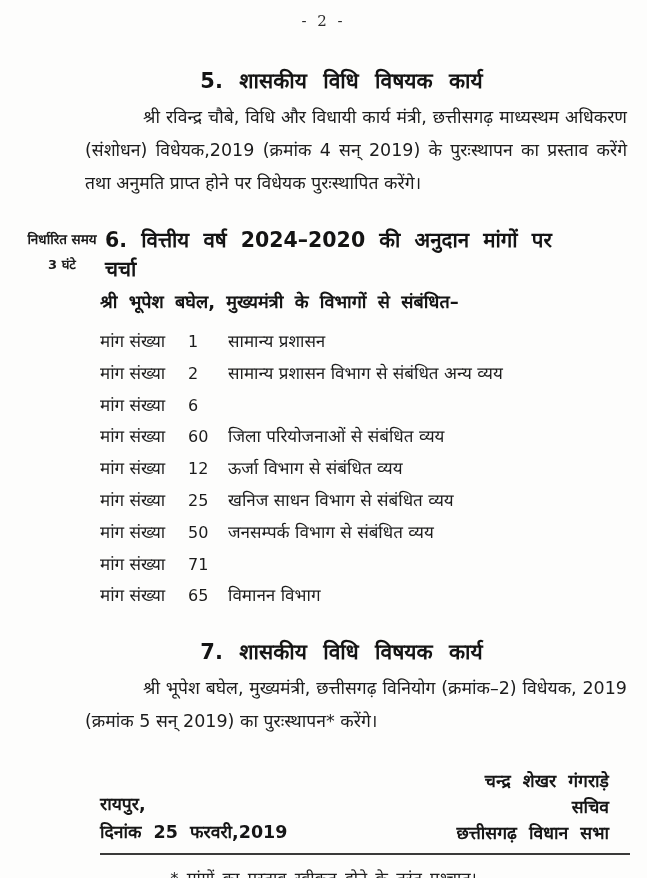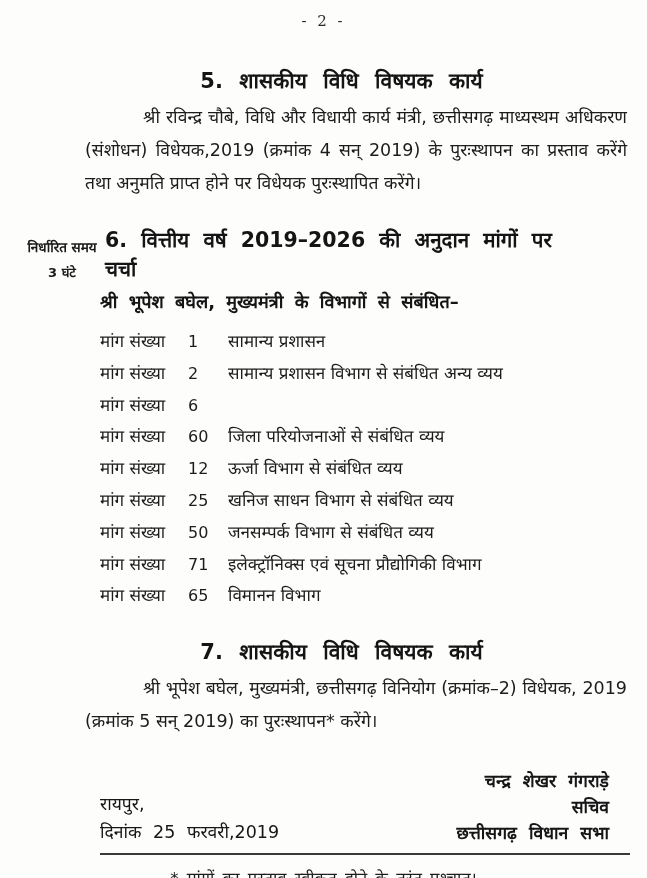--- a/index.html
+++ b/index.html
@@ -36,21 +36,21 @@
     font-size: 17.5px;
     line-height: 33px;
     text-align: justify;
     text-indent: 58px;
     color: #1c1c1c;
   }
   .section6 { position: relative; margin-top: 26px; }
   .time-note {
     position: absolute;
     left: 14px;
-    top: 8px;
+    top: 0;
     width: 96px;
     font-size: 13.5px;
     font-weight: bold;
     text-align: center;
     line-height: 26px;
     color: #1a1a1a;
   }
   .time-note .hours { font-size: 13px; }
   .s6-heading {
     margin: 0 55px 0 105px;
@@ -78,21 +78,21 @@
   .demand-number { font-size: 16px; padding-top: 1px; }
   .s7-heading { margin-top: 25px; }
   .footer {
     display: flex;
     justify-content: space-between;
     align-items: flex-end;
     margin: 30px 38px 0 100px;
   }
   .footer-left {
     font-size: 17.5px;
-    font-weight: normal;
+    font-weight: bold;
     line-height: 28px;
     word-spacing: 6px;
     color: #161616;
   }
   .footer-right {
     font-size: 17.5px;
     font-weight: bold;
     line-height: 26px;
     word-spacing: 6px;
     text-align: right;
@@ -120,21 +120,21 @@
   <div class="page-number">- 2 -</div>
 
   <div class="heading-center s5-heading">5. शासकीय विधि विषयक कार्य</div>
   <p class="para">श्री रविन्द्र चौबे, विधि और विधायी कार्य मंत्री, छत्तीसगढ़ माध्यस्थम अधिकरण (संशोधन) विधेयक,2019 (क्रमांक 4 सन् 2019) के पुरःस्थापन का प्रस्ताव करेंगे तथा अनुमति प्राप्त होने पर विधेयक पुरःस्थापित करेंगे।</p>
 
   <div class="section6">
     <div class="time-note">
       <div>निर्धारित समय</div>
       <div class="hours">3 घंटे</div>
     </div>
-    <div class="s6-heading">6. वित्तीय वर्ष 2019–2026 की अनुदान मांगों पर चर्चा</div>
+    <div class="s6-heading">6. वित्तीय वर्ष 2024–2020 की अनुदान मांगों पर चर्चा</div>
     <div class="s6-subheading">श्री भूपेश बघेल, मुख्यमंत्री के विभागों से संबंधित–</div>
 
     <div class="demands">
       <div class="demand-row">
         <span>मांग संख्या</span>
         <span class="demand-number">1</span>
         <span>सामान्य प्रशासन</span>
       </div>
       <div class="demand-row">
         <span>मांग संख्या</span>
@@ -161,21 +161,20 @@
         <span>खनिज साधन विभाग से संबंधित व्यय</span>
       </div>
       <div class="demand-row">
         <span>मांग संख्या</span>
         <span class="demand-number">50</span>
         <span>जनसम्पर्क विभाग से संबंधित व्यय</span>
       </div>
       <div class="demand-row">
         <span>मांग संख्या</span>
         <span class="demand-number">71</span>
-        <span>इलेक्ट्रॉनिक्स एवं सूचना प्रौद्योगिकी विभाग</span>
       </div>
       <div class="demand-row">
         <span>मांग संख्या</span>
         <span class="demand-number">65</span>
         <span>विमानन विभाग</span>
       </div>
     </div>
   </div>
 
   <div class="heading-center s7-heading">7. शासकीय विधि विषयक कार्य</div>

